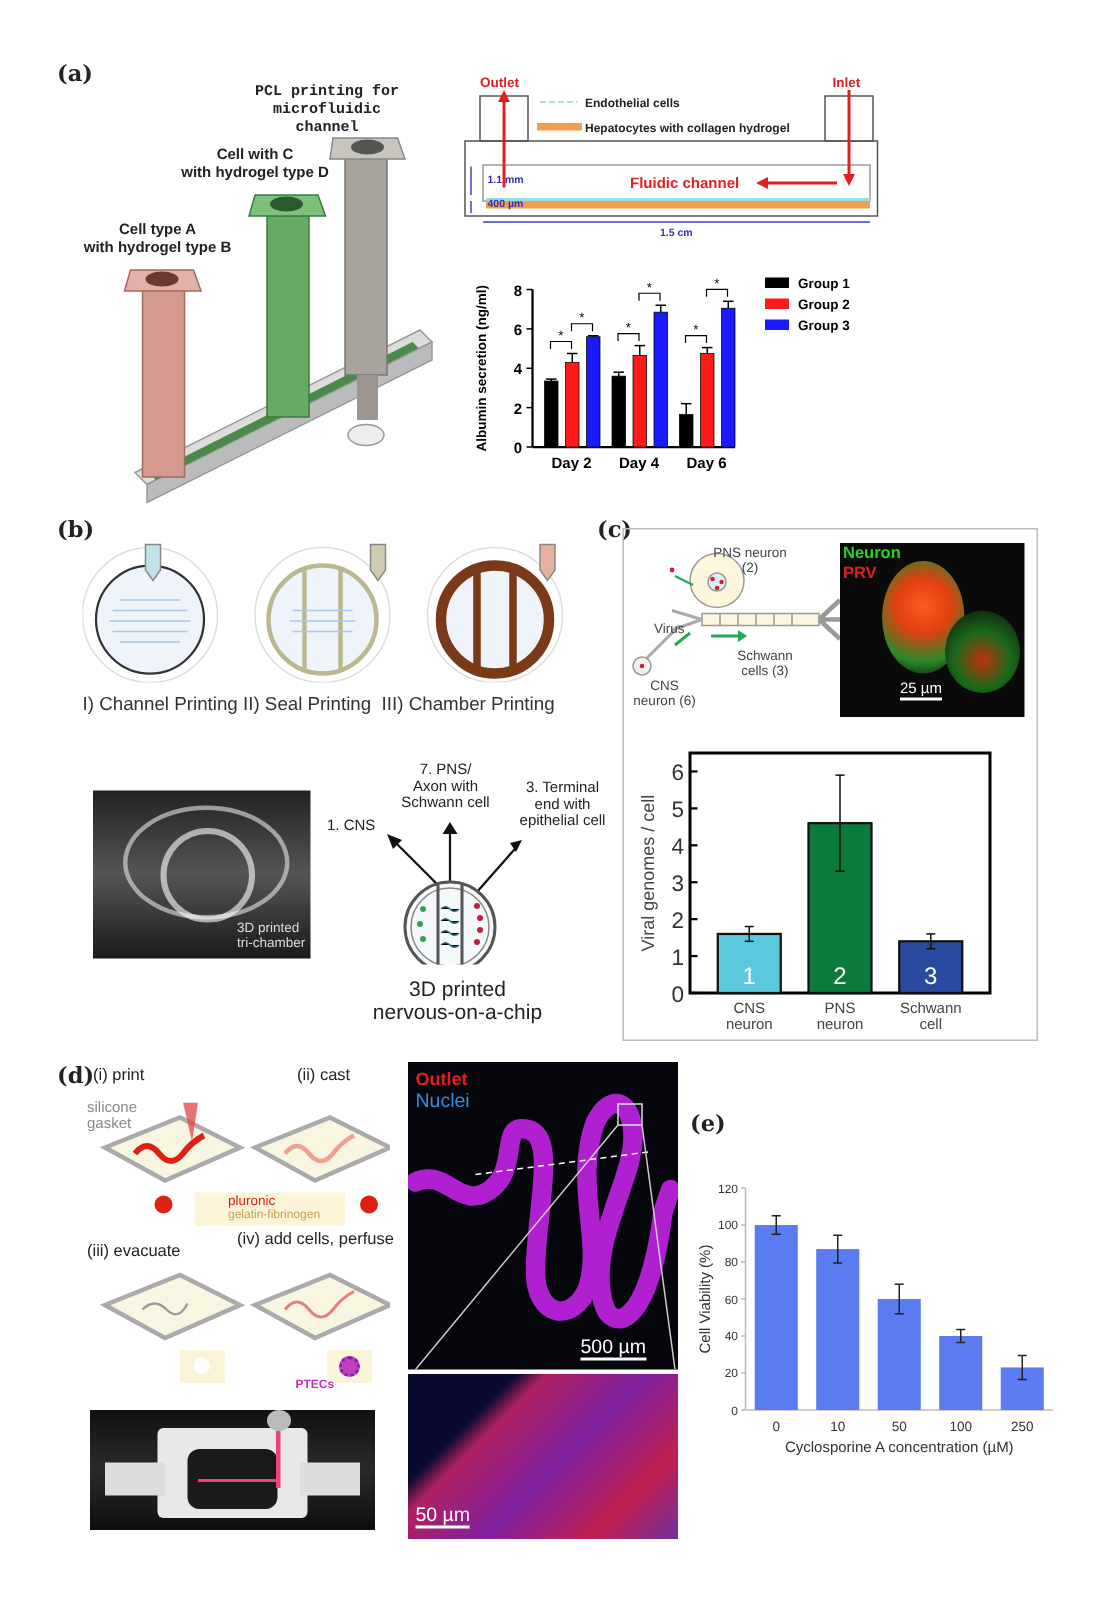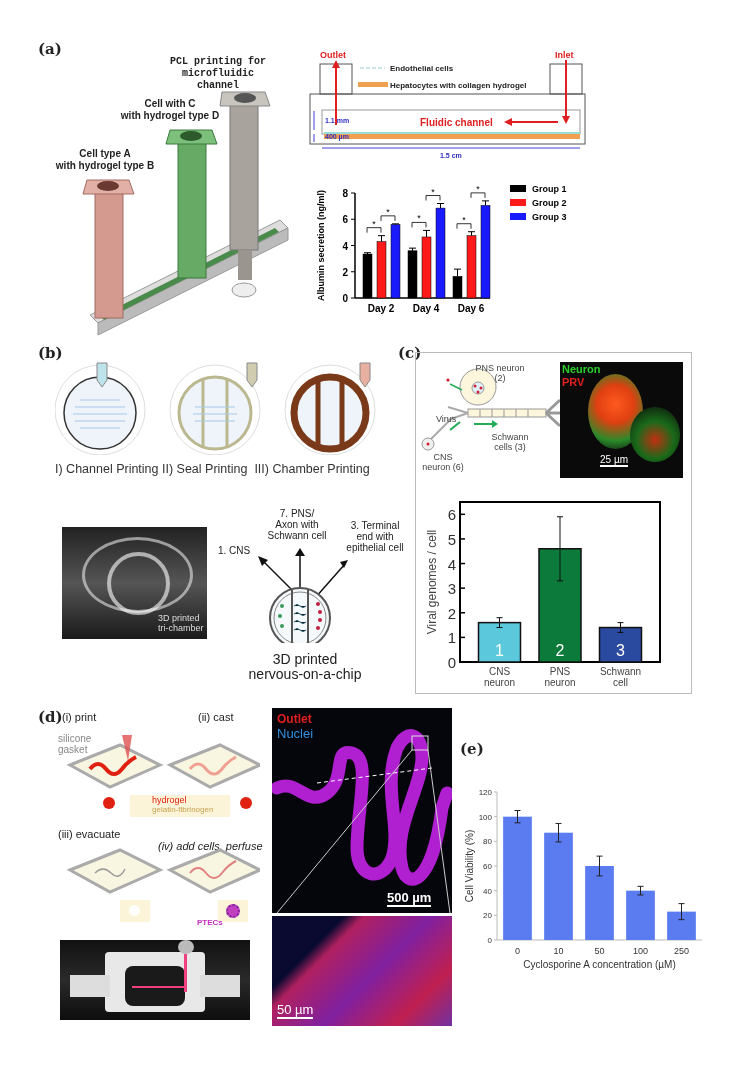--- a/index.html
+++ b/index.html
@@ -343,24 +343,24 @@
 <svg class="abs" style="left:60px;top:735px;" width="200" height="70">
   <polygon points="10,30 60,10 100,30 50,52" fill="#f8f5e0" stroke="#aaa" stroke-width="3"></polygon>
   <path d="M30,34 q8,-10 16,0 t16,0 q6,-8 14,-12" stroke="#e02010" stroke-width="4" fill="none"></path>
   <polygon points="62,0 72,0 68,26" fill="#e05050" opacity="0.8"></polygon>
   <polygon points="110,30 160,10 200,30 150,52" fill="#f8f5e0" stroke="#aaa" stroke-width="3"></polygon>
   <path d="M130,34 q8,-10 16,0 t16,0 q6,-8 14,-12" stroke="#f0a090" stroke-width="3" fill="none"></path>
 </svg>
 <div class="abs" style="left:130px;top:795px;width:100px;height:22px;background:#fbf4d8;"></div>
 <div class="abs" style="left:103px;top:797px;width:12px;height:12px;border-radius:50%;background:#e02010;"></div>
 <div class="abs" style="left:240px;top:797px;width:12px;height:12px;border-radius:50%;background:#e02010;"></div>
-<div class="abs" style="left:152px;top:795px;font-size:9px;color:#e02010;">hydrogel</div>
+<div class="abs" style="left:152px;top:795px;font-size:9px;color:#e02010;">pluronic</div>
 <div class="abs" style="left:152px;top:805px;font-size:8px;color:#c8a050;">gelatin-fibrinogen</div>
 <div class="abs" style="left:58px;top:828px;font-size:11px;">(iii)  evacuate</div>
-<div class="abs" style="left:158px;top:840px;font-size:11px;font-style:italic;">(iv)  add cells, perfuse</div>
+<div class="abs" style="left:158px;top:820px;font-size:11px;">(iv)  add cells, perfuse</div>
 <svg class="abs" style="left:60px;top:845px;" width="200" height="55">
   <polygon points="10,25 60,5 100,25 50,47" fill="#f8f5e0" stroke="#aaa" stroke-width="3"></polygon>
   <path d="M35,28 q8,-8 16,0 t14,-4" stroke="#999" stroke-width="1.5" fill="none"></path>
   <polygon points="110,25 160,5 200,25 150,47" fill="#f8f5e0" stroke="#aaa" stroke-width="3"></polygon>
   <path d="M130,28 q8,-10 16,0 t16,0 q6,-8 14,-12" stroke="#e08080" stroke-width="2" fill="none"></path>
 </svg>
 <div class="abs" style="left:120px;top:900px;width:30px;height:22px;background:#fbf4d8;">
   <div class="abs" style="left:9px;top:5px;width:11px;height:11px;border-radius:50%;background:#fff;"></div>
 </div>
 <div class="abs" style="left:218px;top:900px;width:30px;height:22px;background:#fbf4d8;">
@@ -381,21 +381,21 @@
 <div class="abs" style="left:272px;top:708px;width:180px;height:205px;background:#05050c;overflow:hidden;">
   <svg class="abs" style="left:0;top:0;" width="180" height="205">
     <path d="M5,80 C25,70 35,100 55,85 C75,70 60,40 80,45 C100,50 85,100 85,140 C85,170 110,175 120,150 C130,120 110,80 125,40 C135,20 150,25 150,50 C150,80 120,120 130,160 C135,180 160,180 170,100 L175,85" stroke="#b020d0" stroke-width="13" fill="none" stroke-linecap="round"></path>
     <line x1="45" y1="75" x2="160" y2="60" stroke="#fff" stroke-width="1" stroke-dasharray="4,3"></line>
     <rect x="140" y="28" width="16" height="14" fill="none" stroke="#ddd"></rect>
     <line x1="140" y1="42" x2="5" y2="205" stroke="#ccc"></line>
     <line x1="156" y1="42" x2="178" y2="205" stroke="#ccc"></line>
   </svg>
   <div class="abs bold" style="left:5px;top:4px;font-size:12px;color:#e02020;">Outlet</div>
   <div class="abs" style="left:5px;top:18px;font-size:13px;color:#3090e0;">Nuclei</div>
-  <div class="abs" style="left:115px;top:182px;font-size:13px;color:#fff;border-bottom:2px solid #fff;font-weight:bold;">500 µm</div>
+  <div class="abs" style="left:115px;top:182px;font-size:13px;color:#fff;border-bottom:2px solid #fff;">500 µm</div>
 </div>
 <div class="abs" style="left:272px;top:916px;width:180px;height:110px;background:linear-gradient(135deg,#0a0a30 0%,#0a0a30 25%,#b02060 32%,#8020a0 55%,#c02050 80%,#7030a0 100%);overflow:hidden;">
   <div class="abs" style="left:5px;top:86px;font-size:13px;color:#fff;border-bottom:2px solid #fff;">50 µm</div>
 </div>
 
 <div class="plabel" style="left:460px;top:740px;">(e)</div>
 <div class="abs" style="left:465px;top:760px;">
   <svg width="260" height="230" id="viability-svg">
       <line x1="32" y1="32" x2="32" y2="180" stroke="#bbb"></line>
       <line x1="32" y1="180" x2="237" y2="180" stroke="#bbb"></line>

